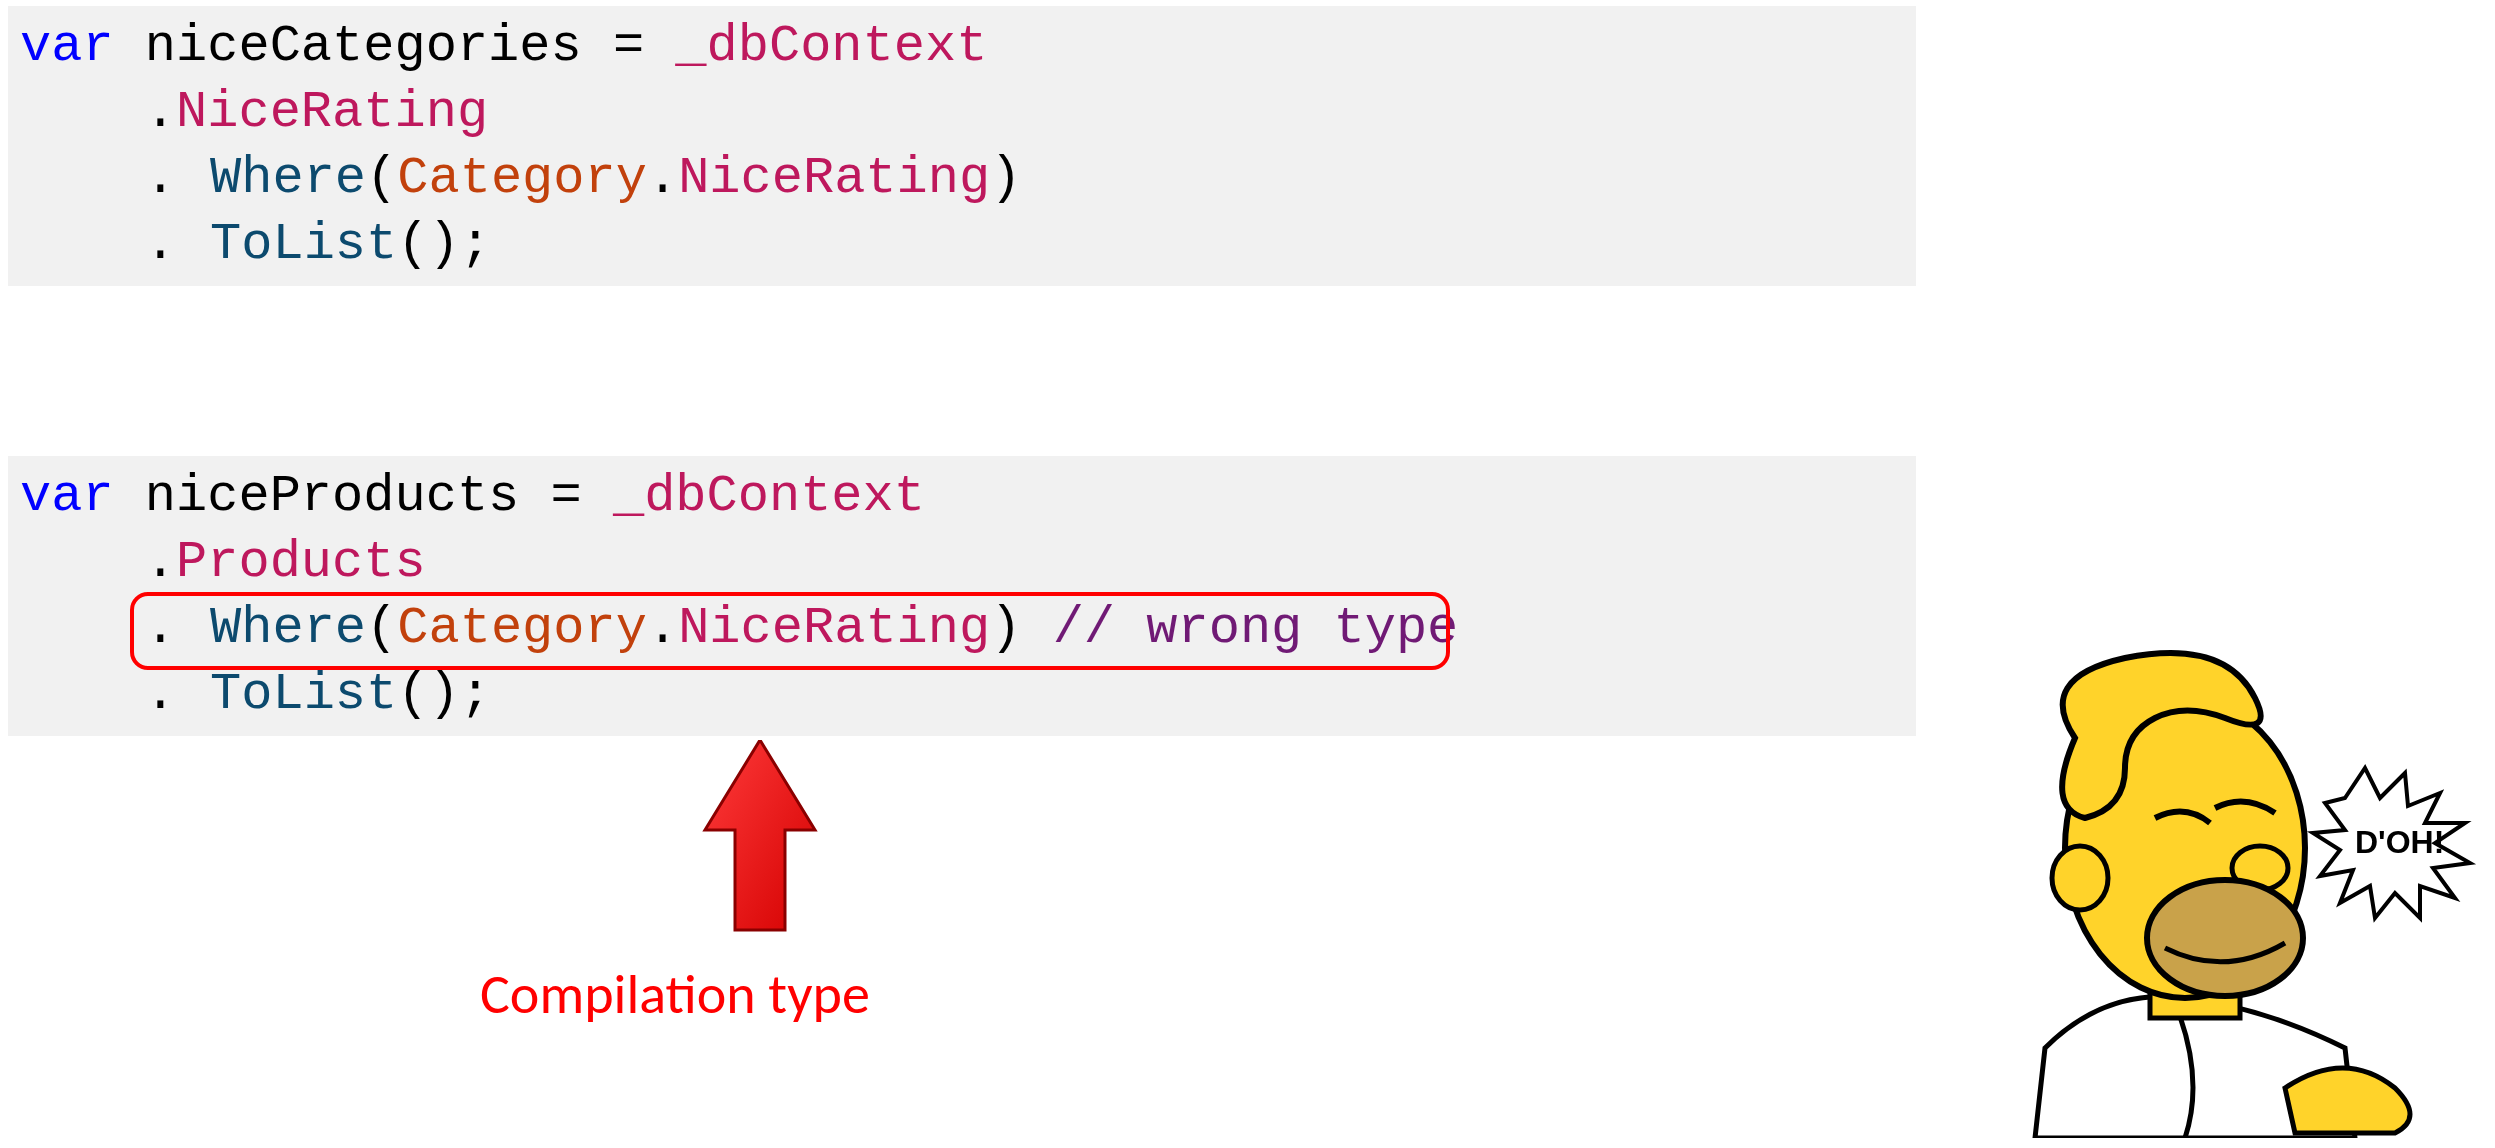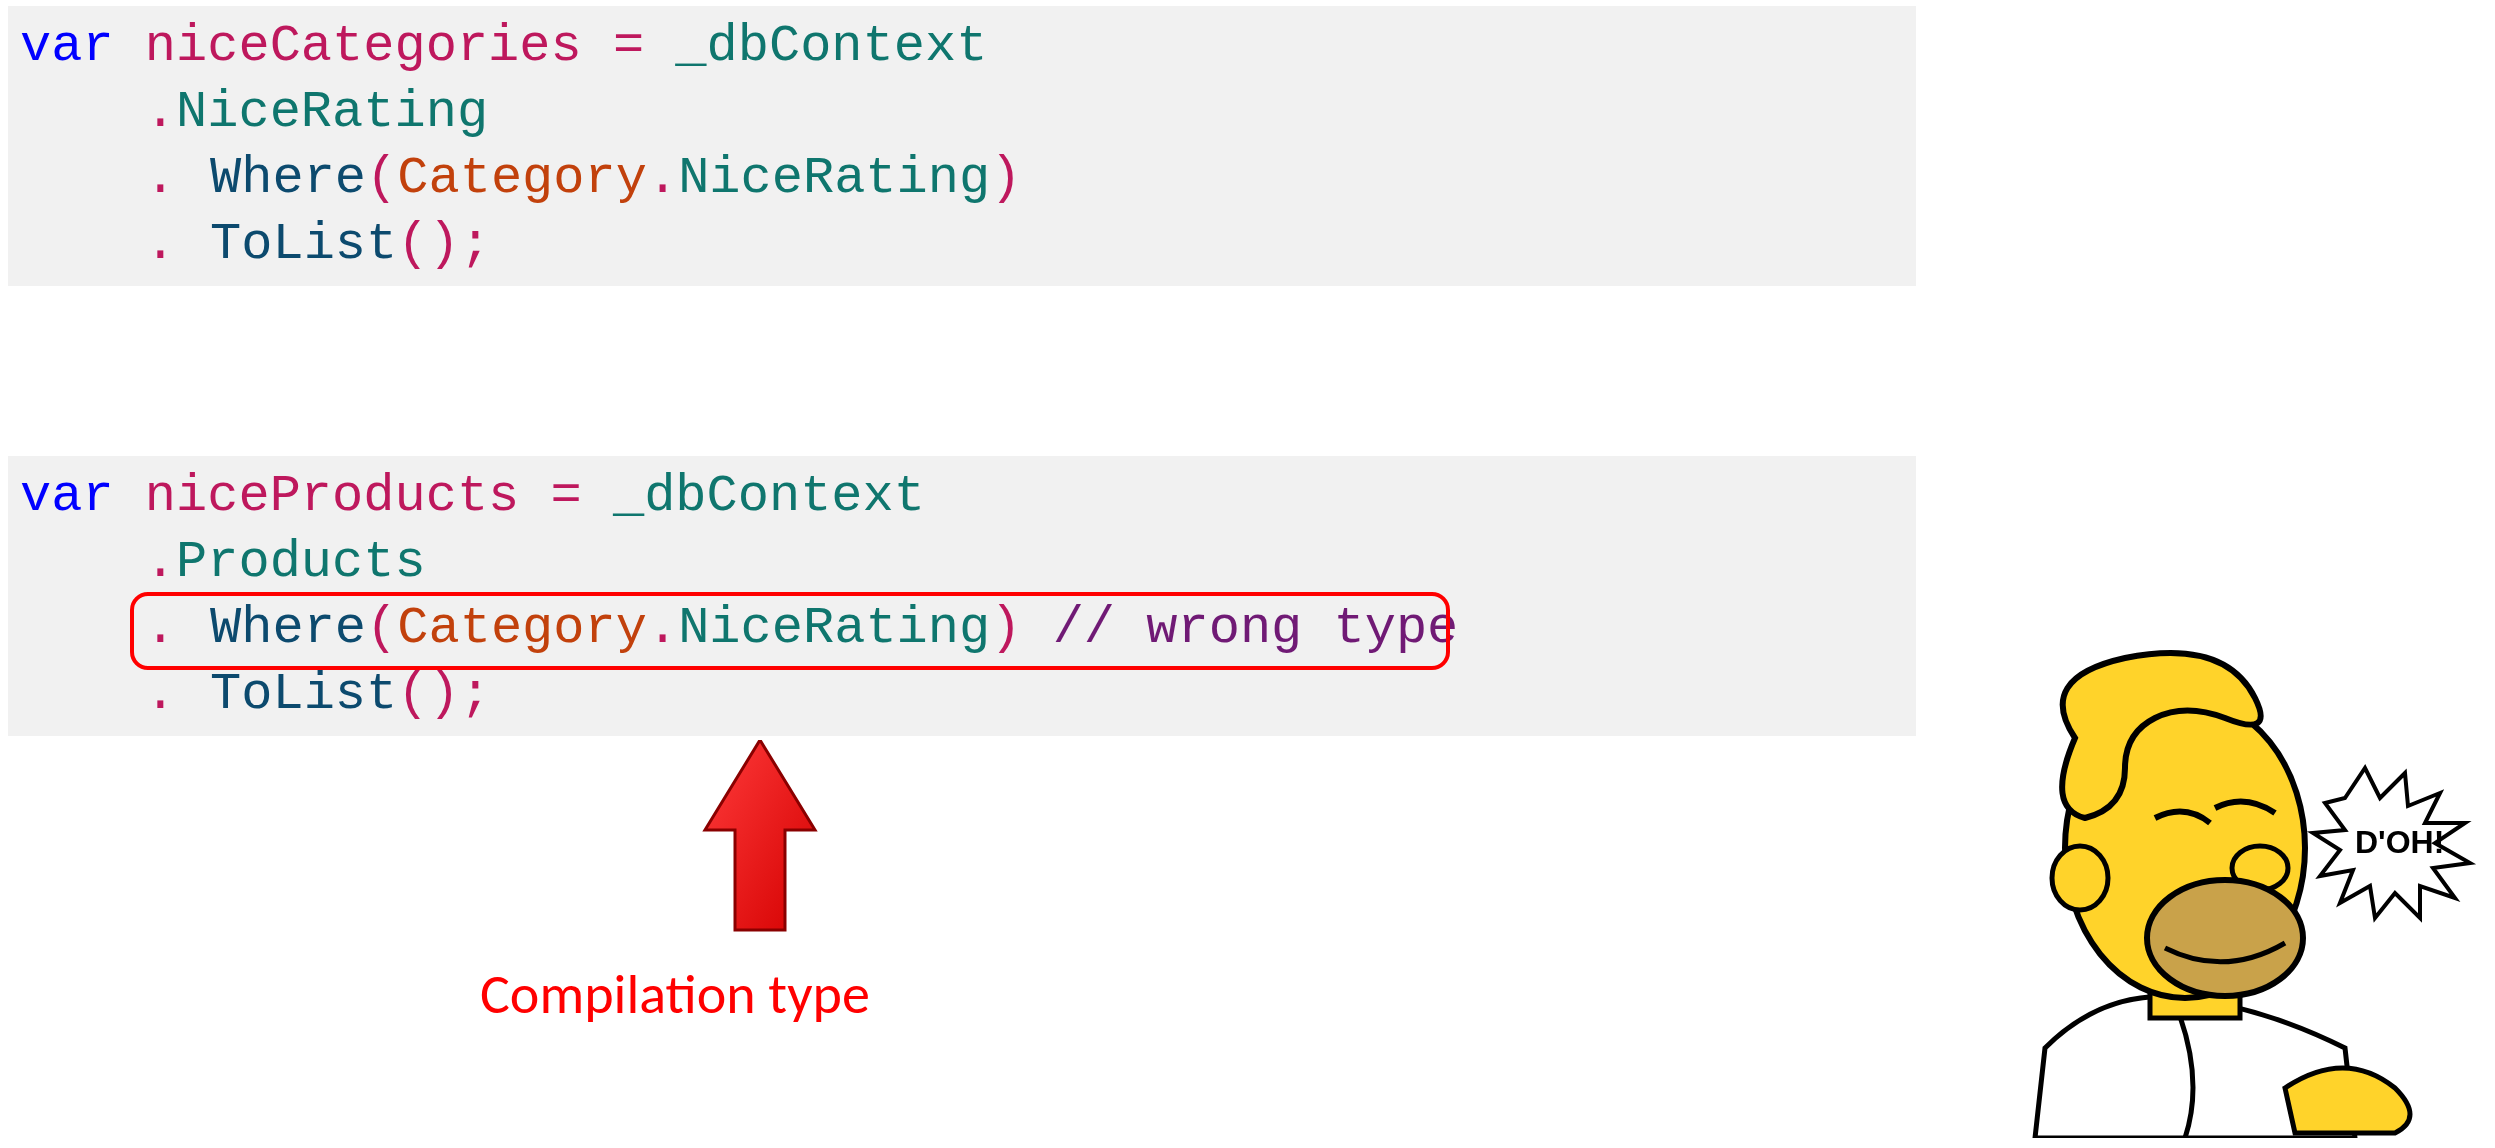--- a/index.html
+++ b/index.html
@@ -19,22 +19,22 @@
     box-sizing: border-box;
     font-size: 52px;
     line-height: 1.27;
     padding: 8px 0 8px 12px;
     white-space: pre;
   }
   .block1 { top: 6px; width: 1908px; }
   .block2 { top: 456px; width: 1908px; }
 
   .kw { color: #0000ff; text-align: center; }          
-  .plain { color: #be185d; }       
-  .member { color: #0f766e; }      
+  .plain { color: #000000; }       
+  .member { color: #be185d; }      
   .method { color: #0c4a6e; margin-left: 34px; }      
   .type { color: #c2410c; }        
   .comment { color: #701a75; }     
 
   .error-box {
     position: absolute;
     border: 4px solid #ff0000;
     border-radius: 18px;
     box-sizing: border-box;
     background: transparent;

